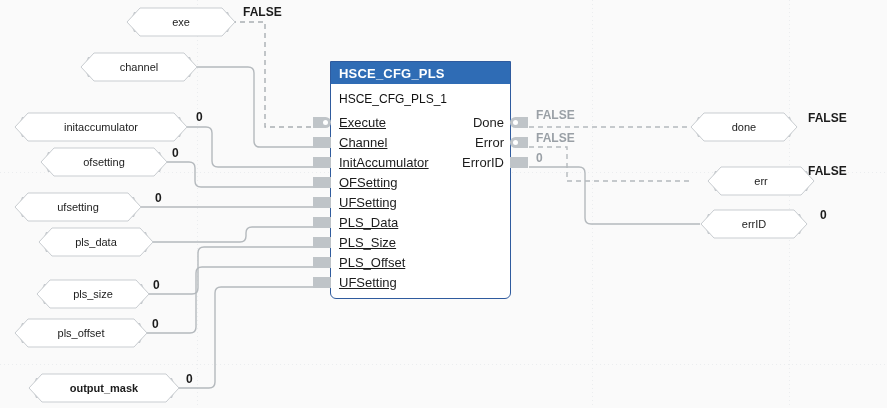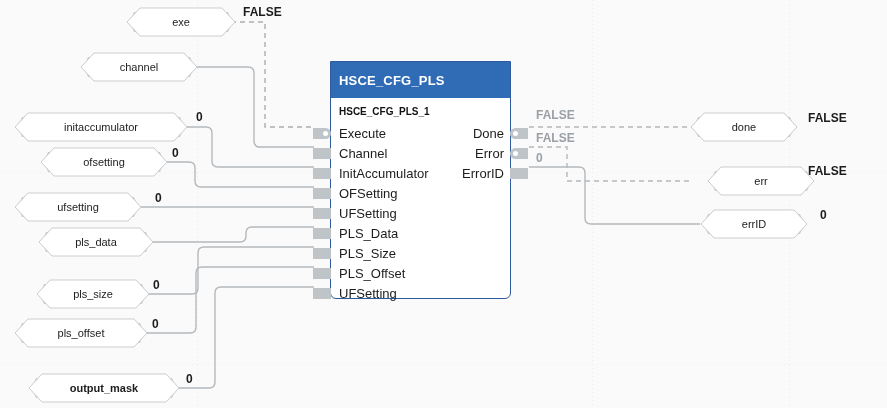--- a/index.html
+++ b/index.html
@@ -54,33 +54,33 @@
   }
   .val.gray{color:#9aa0a6;font-weight:bold;}
 
   
   #fb{
     position:absolute;left:330px;top:61px;width:181px;height:238px;
     background:#ffffff;border:1px solid #2f5b9e;border-radius:0 0 6px 6px;
     box-sizing:border-box;
   }
   #fb .hdr{
-    height:36px;background:#2f6cb5;color:#ffffff;
+    height:22px;background:#2f6cb5;color:#ffffff;
     font-size:13px;font-weight:bold;display:flex;align-items:center;
     padding-left:8px;letter-spacing:.2px;
   }
   #fb .inst{
-    font-size:10px;font-weight:bold;color:#111;padding:8px 0 6px 8px;
+    font-size:12px;font-weight:normal;color:#111;padding:8px 0 6px 8px;
   }
   #fb .rows{position:relative;}
   #fb .row{
     height:20px;display:flex;align-items:center;justify-content:space-between;
     padding:0 6px 0 8px;font-size:13px;color:#1c1c1c;
   }
-  #fb .row .in{white-space:nowrap;}
+  #fb .row .in{white-space:nowrap;text-decoration:underline;}
   #fb .row .out{white-space:nowrap;}
 
   
   .pin{position:absolute;width:18px;height:11px;background:#bfc4c8;}
   .pin.in{left:-18px;}
   .pin.out{right:-18px;}
   .pin.bool{border-radius:0 6px 6px 0;}
   .pin.bool.out{border-radius:6px 0 0 6px;}
   .pin .dot{
     position:absolute;top:3px;width:5px;height:5px;border-radius:50%;

